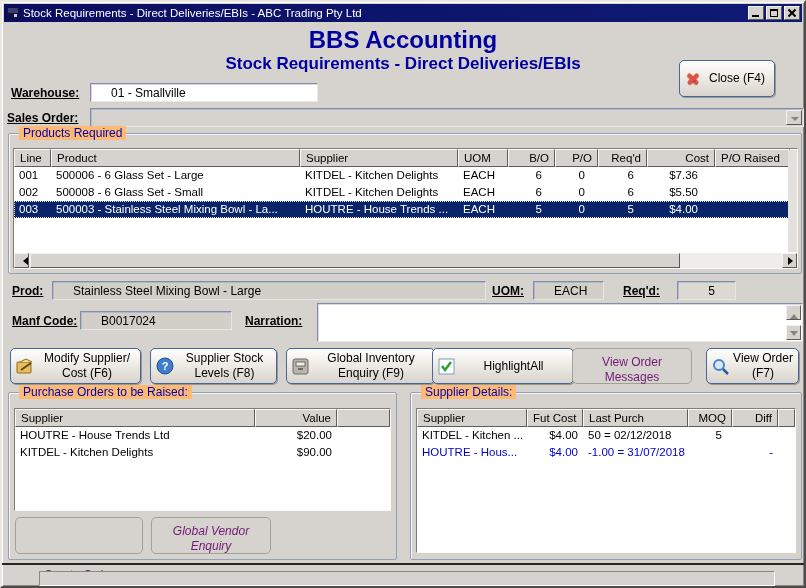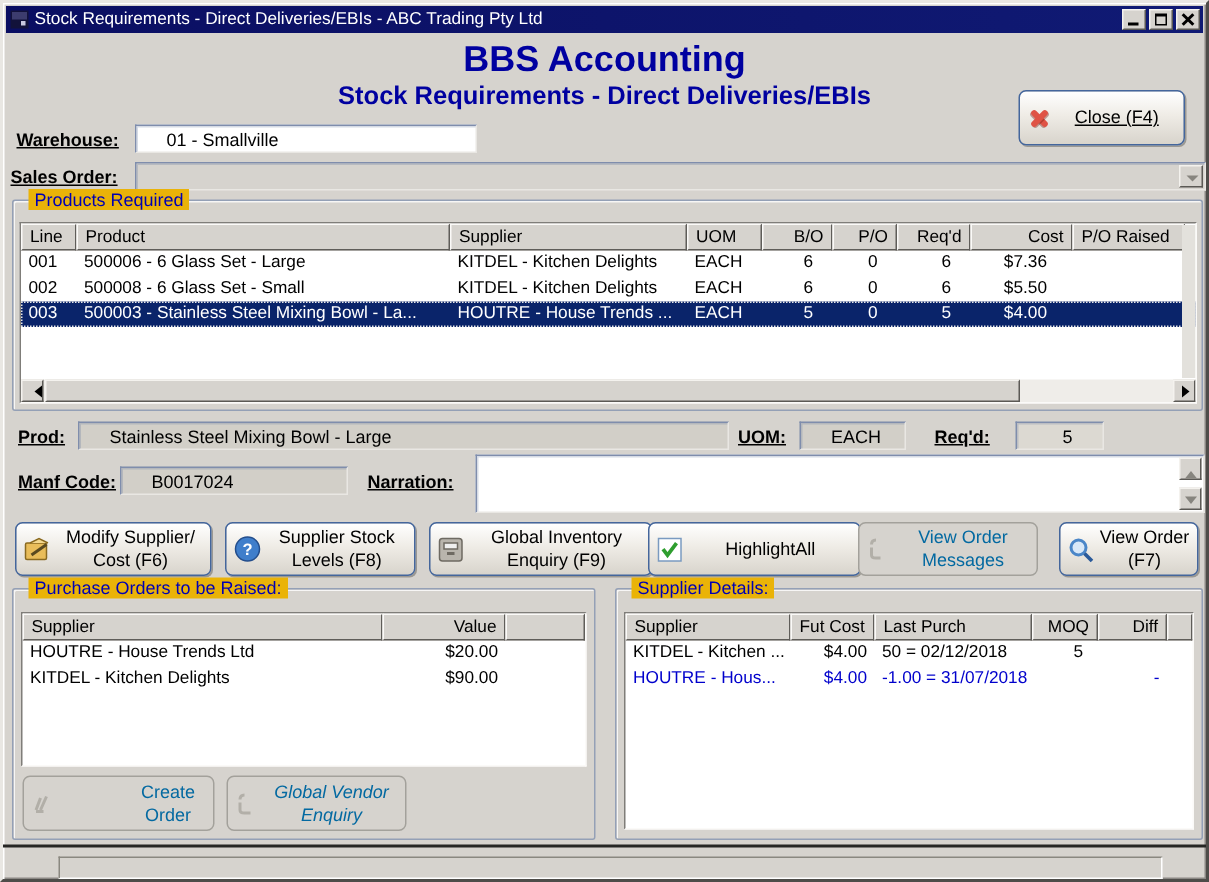--- a/index.html
+++ b/index.html
@@ -42,21 +42,21 @@
   
   .btn {
     position:absolute; border-radius:5px;
     border:1px solid #44669c;
     background: linear-gradient(180deg,#ffffff 0%,#efece6 45%,#d8d4cc 100%);
     box-shadow: 1px 1px 0 #9b9892;
     display:flex; align-items:center; padding:2px 5px; gap:4px;
     font-size:12px; color:#000; cursor:default;
   }
   .btn .blabel { flex:1; text-align:center; line-height:1.25; }
-  .btn.disabled { color:#0369a1; border-color:#a3a19b; background:#d6d3ce; box-shadow:none; }
+  .btn.disabled { color:#701a75; border-color:#a3a19b; background:#d6d3ce; box-shadow:none;flex-direction:column; }
   
   .lbl { position:absolute; font-weight:bold; font-size:12px; white-space:nowrap;text-decoration:underline; }
   .field {
     position:absolute; background:#fff;
     border:1px solid; border-color:#7f8dac #e9e7e3 #e9e7e3 #7f8dac;
     box-shadow: inset 1px 1px 0 rgba(90,110,150,.25);
     padding:2px 20px; font-size:12px; white-space:nowrap; overflow:hidden;
   }
   .field.gray { background:#d2cfc8; }
   .field.num { text-align:right; }
@@ -64,21 +64,21 @@
   .dd-btn { position:absolute; right:1px; top:1px; bottom:1px; width:16px; background:#d6d3ce;
     border:1px solid; border-color:#f4f2ee #5b5955 #5b5955 #f4f2ee; }
   .dd-btn::after { content:""; position:absolute; left:4px; top:6px;
     border:4px solid transparent; border-top:4px solid #87857f; }
   
   .group {
     position:absolute; border:1px solid #94a0b6; border-radius:2px;
     box-shadow: inset 1px 1px 0 rgba(255,255,255,.8);
   }
   .group > .glabel {
-    position:absolute; top:-8px; left:10px; background:#eab308;
+    position:absolute; top:-8px; left:10px; background:#fdba74;
     color:#0000b4; font-size:12px; padding:0 4px; white-space:nowrap;
   }
   
   .tablebox {
     position:absolute; background:#fff;
     border:1px solid; border-color:#7f7d79 #fbfaf8 #fbfaf8 #7f7d79;
     overflow:hidden;
   }
   .thead, .trow { display:grid; }
   .th {
@@ -142,21 +142,21 @@
       <span class="wbtn">
           <i class="g-x1"></i>
           <i class="g-x2"></i>
         </span>
     </span>
   </div>
 
   <div class="app-title">BBS Accounting</div>
   <div class="screen-title">Stock Requirements - Direct Deliveries/EBIs</div>
 
-  <div class="btn" style="left:677px; top:58px; width:111px; height:37px;text-decoration:underline;">
+  <div class="btn" style="left:677px; top:58px; width:96px; height:37px;">
     <span class="redx">
         <i></i>
         <i></i>
       </span>
     <span class="blabel">Close (F4)</span>
   </div>
 
   <div class="lbl" style="left:9px; top:84px;">Warehouse:</div>
   <div class="field" style="left:88px; top:81px; width:228px; height:19px;">01 - Smallville</div>
 

